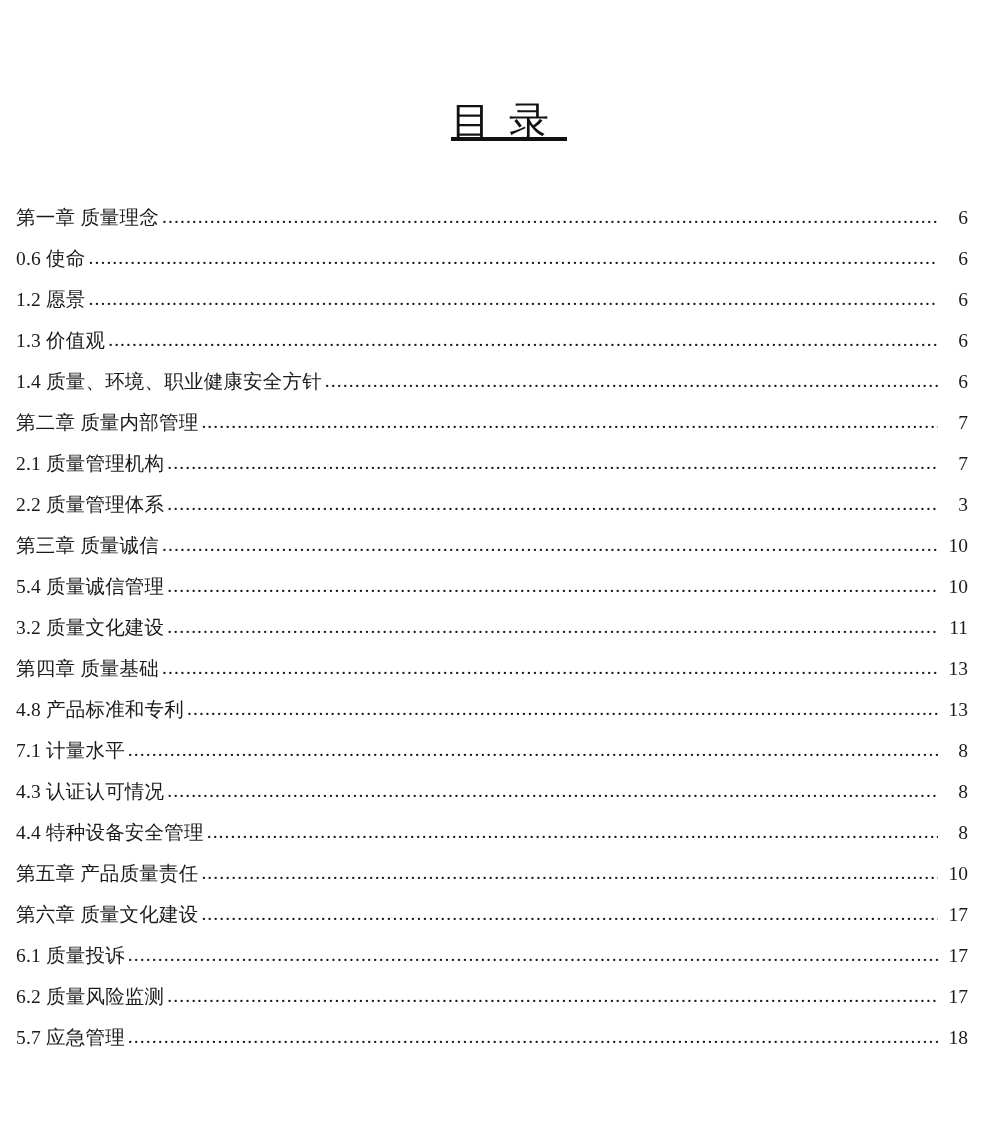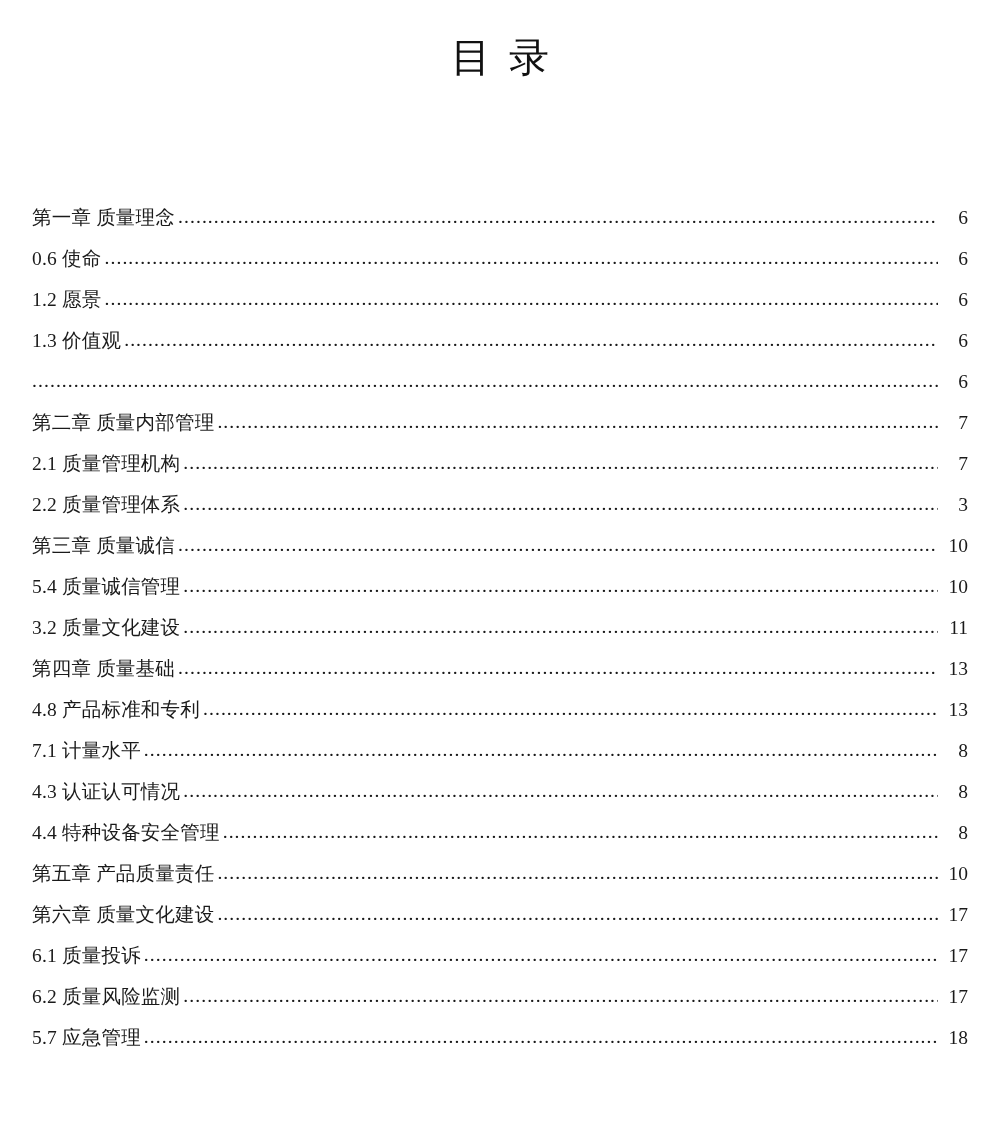--- a/index.html
+++ b/index.html
@@ -23,31 +23,32 @@
     position: relative;
   }
   .toc-title {
     text-align: center;
     font-family: "Liberation Serif", "DejaVu Serif", serif;
     font-size: 40px;
     letter-spacing: 18px;
     font-weight: 400;
     color: #111111;
     margin: 0;
-    padding-top: 34px;
+    padding-top: 98px;
     padding-left: 18px;
     line-height: 1.2;
+    text-decoration: underline;
   }
   .toc-list {
     margin: 0;
     padding: 0;
     list-style: none;
     position: absolute;
     top: 208px;
-    left: 32px;
+    left: 16px;
     right: 32px;
   }
   .toc-entry {
     display: flex;
     align-items: baseline;
     width: 100%;
     font-size: 19.5px;
     line-height: 1;
     height: 41px;
     color: #1a1a1a;
@@ -102,20 +103,21 @@
         <span class="label">1.2 愿景</span>
         <span class="dots">........................................................................................................................................................................................................</span>
         <span class="page-num">6</span>
       </li>
       <li class="toc-entry level-2">
         <span class="label">1.3 价值观</span>
         <span class="dots">........................................................................................................................................................................................................</span>
         <span class="page-num">6</span>
       </li>
       <li class="toc-entry level-2">
+        <span class="label">1.4 质量、环境、职业健康安全方针</span>
         <span class="dots">........................................................................................................................................................................................................</span>
         <span class="page-num">6</span>
       </li>
       <li class="toc-entry level-1">
         <span class="label">第二章 质量内部管理</span>
         <span class="dots">........................................................................................................................................................................................................</span>
         <span class="page-num">7</span>
       </li>
       <li class="toc-entry level-2">
         <span class="label">2.1 质量管理机构</span>

